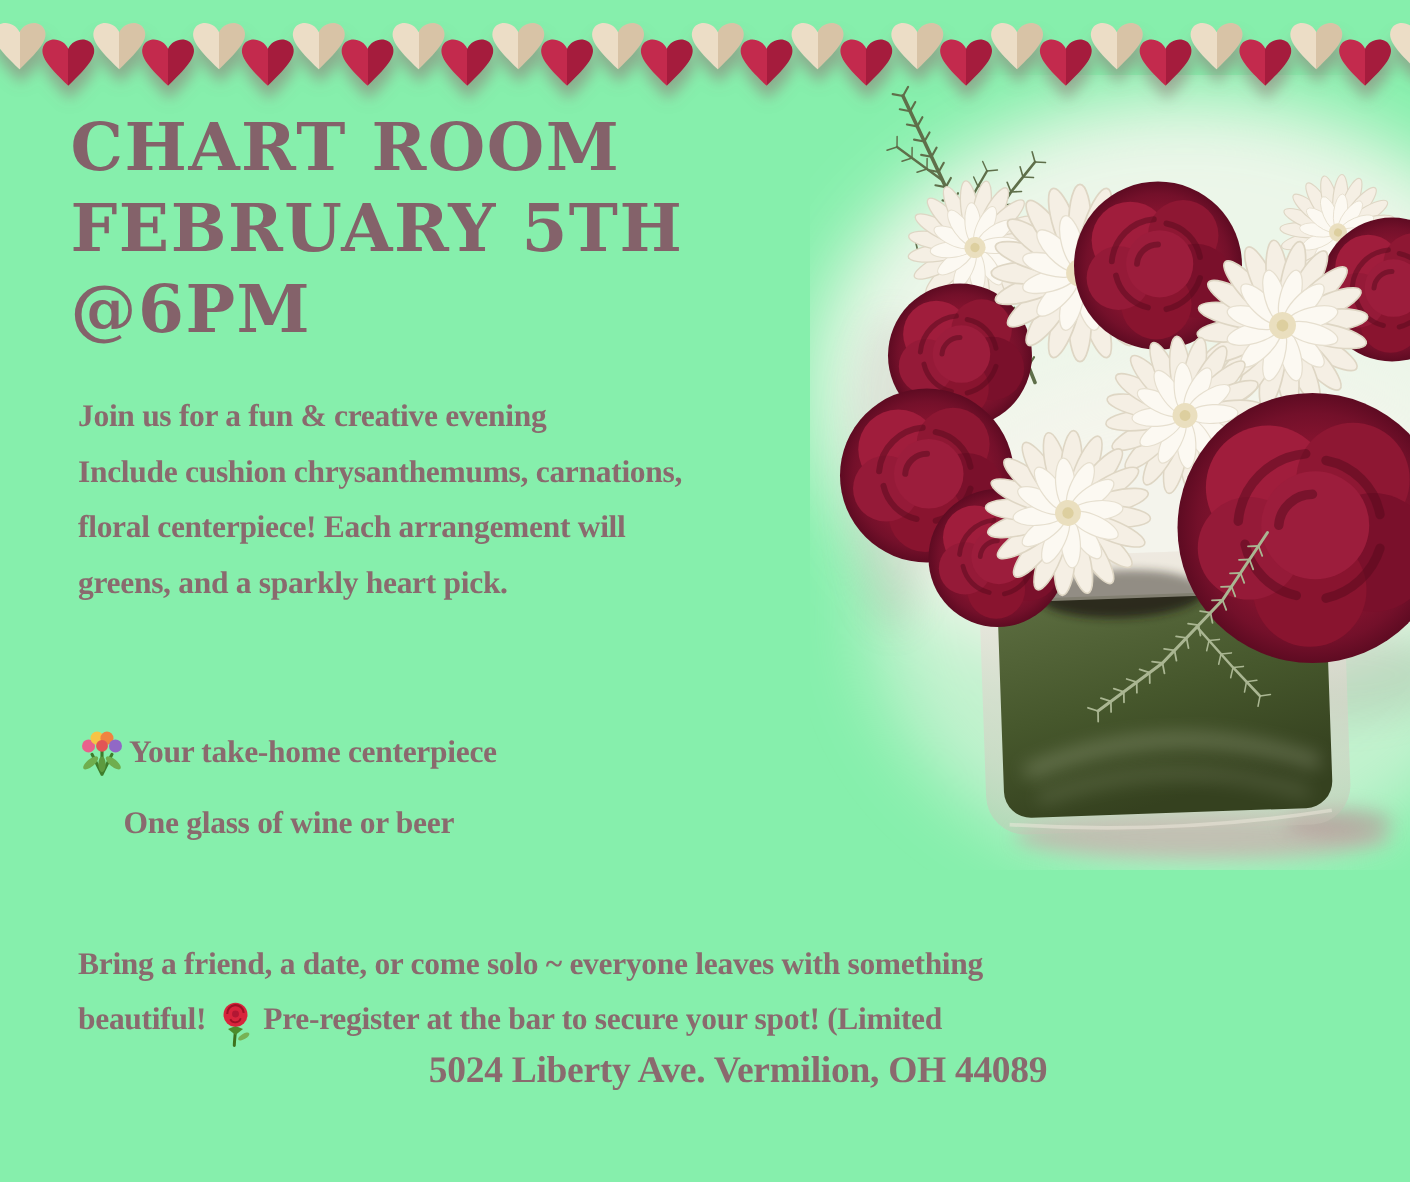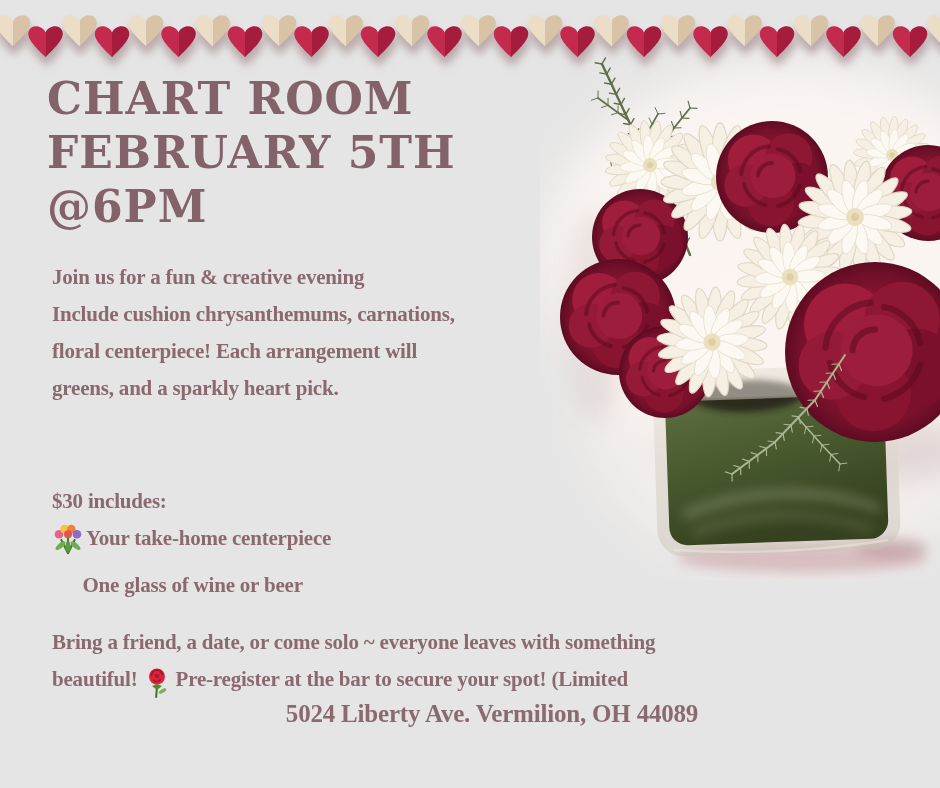--- a/index.html
+++ b/index.html
@@ -1,16 +1,16 @@
 <!DOCTYPE html>
 <html><head>
 <meta charset="utf-8">
 <style>
   html,body{margin:0;padding:0;}
-  .flyer{position:relative;width:940px;height:788px;background:#e5e5e5;overflow:hidden;
+  .flyer{position:relative;width:940px;height:788px;background:#86efac;overflow:hidden;
          font-family:"Liberation Serif",serif;color:#8a6a6e;}
   .layer-text{z-index:2;}
   .garland{position:absolute;top:0;left:0;z-index:3;pointer-events:none;}
   .bouquet{position:absolute;left:540px;top:50px;width:400px;height:530px;z-index:1;}
   .title{position:absolute;left:47px;top:72px;font-family:"DejaVu Serif",serif;font-weight:700;
          font-size:44px;line-height:54px;color:#84626a;letter-spacing:1px;white-space:nowrap;}
   .body-line{white-space:nowrap;font-weight:700;font-size:21px;line-height:37px;letter-spacing:-0.2px;}
   .intro{position:absolute;left:52px;top:259px;}
   .offer{position:absolute;left:50px;top:483px;}
   .offer-row{display:flex;align-items:center;height:37px;}
@@ -400,21 +400,20 @@
   </div>
 
   <div class="intro layer-text">
     <div class="body-line">Join us for a fun &amp; creative evening</div>
     <div class="body-line">Include cushion chrysanthemums, carnations,</div>
     <div class="body-line">floral centerpiece! Each arrangement will</div>
     <div class="body-line">greens, and a sparkly heart pick.</div>
   </div>
 
   <div class="offer layer-text">
-    <div class="body-line" style="padding-left:2px">$30 includes:</div>
     <div class="offer-row row-bouquet">
       <svg class="icon-bouquet" viewBox="0 0 36 36">
         <path d="M18 33 L11 19 M18 33 L18 15 M18 33 L25 19" stroke="#3e7d2b" stroke-width="2.2" fill="none" stroke-linecap="round"></path>
         <ellipse cx="10" cy="25" rx="6.5" ry="2.6" transform="rotate(-40 10 25)" fill="#6fae4e"></ellipse>
         <ellipse cx="26" cy="25" rx="6.5" ry="2.6" transform="rotate(40 26 25)" fill="#6fae4e"></ellipse>
         <ellipse cx="18" cy="26" rx="2.6" ry="5.5" fill="#5d9b3f"></ellipse>
         <circle cx="8.5" cy="13" r="4.6" fill="#e8618c"></circle>
         <circle cx="14.5" cy="7.5" r="4.6" fill="#f6c445"></circle>
         <circle cx="21.5" cy="7.5" r="4.6" fill="#ef8340"></circle>
         <circle cx="27.5" cy="13" r="4.6" fill="#9168c6"></circle>

